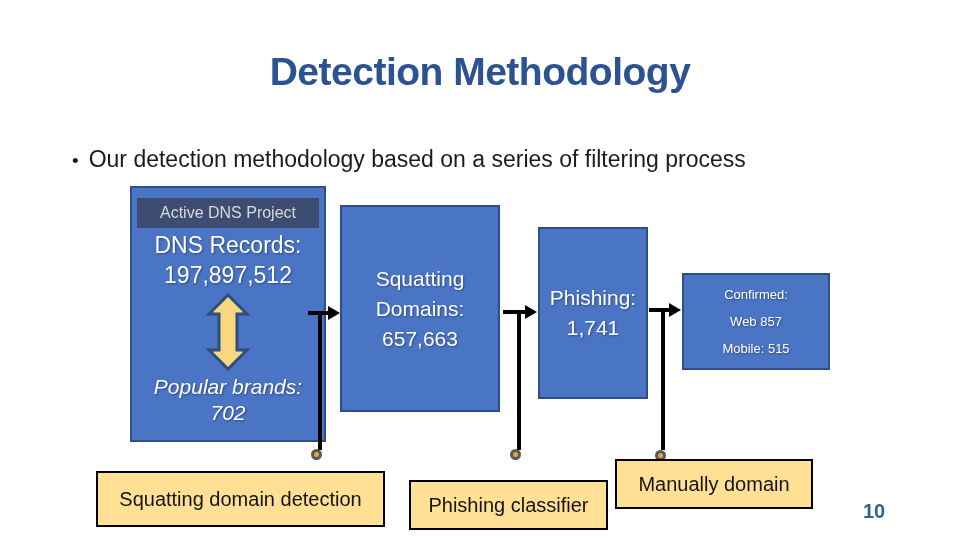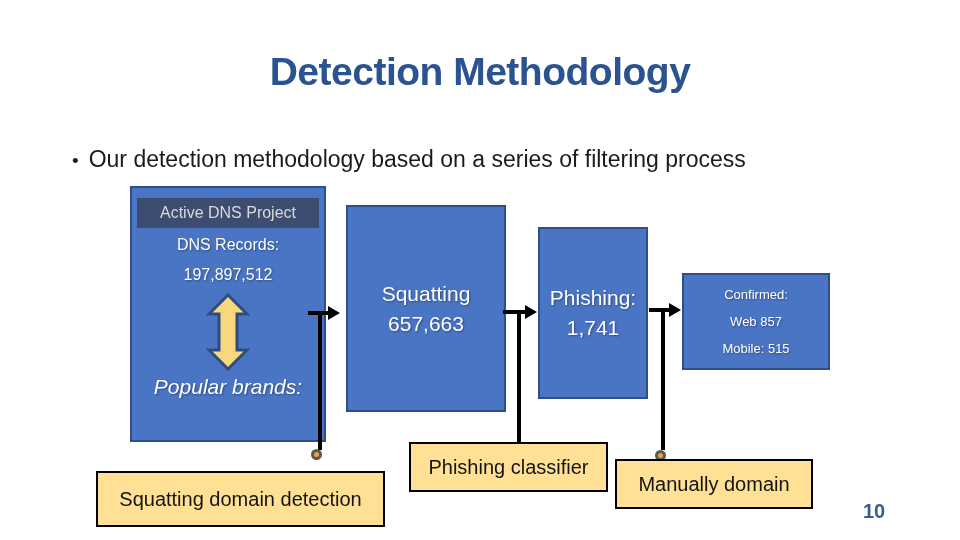--- a/index.html
+++ b/index.html
@@ -46,36 +46,36 @@
     margin: 10px 5px 2px 5px;
     height: 30px; line-height: 30px;
     background: var(--header-fill, #3D4D72);
     color: var(--header-text, #D9D9D9);
     font-size: 16px;
   }
   .box-text {
     color: var(--box-text, #ffffff);
     text-shadow: 1px 1px 2px rgba(0,0,0,0.35);
   }
-  .src-box .lg { font-size: 16px; line-height: 30px; }
+  .src-box .lg { font-size: 23px; line-height: 30px; }
   .src-box .md { font-size: 21px; line-height: 26px; font-style: italic; }
   .dbl-arrow { display: block; margin: 3px auto 3px auto; }
 
   
   .stage-box {
     position: absolute;
     background: var(--box-blue-fill, #4A74C4);
     border: 2px solid var(--box-blue-border, #2D4E86);
     display: flex;
     flex-direction: column;
     align-items: center;
     justify-content: center;
     text-align: center;
   }
-  .stage-squatting { left: 340px; top: 205px; width: 160px; height: 207px; margin-left: 6px; }
+  .stage-squatting { left: 340px; top: 205px; width: 160px; height: 207px; }
   .stage-phishing  { left: 538px; top: 227px; width: 110px; height: 172px; }
   .stage-confirmed { left: 682px; top: 273px; width: 148px; height:  97px; }
   .stage-box .box-text { font-size: 21px; line-height: 30px; }
   .stage-confirmed .box-text { font-size: 13px; line-height: 27px; }
 
   
   .hline { position: absolute; height: 4px; background: var(--connector, #000); }
   .vline { position: absolute; width: 4px;  background: var(--connector, #000); }
   .ahead {
     position: absolute; width: 0; height: 0;
@@ -110,21 +110,21 @@
     background: var(--process-fill, #FFE094);
     border: 2px solid var(--process-border, #000000);
     display: flex;
     align-items: center;
     justify-content: center;
     font-size: 20px;
     color: #141414;
     white-space: nowrap;
   }
   .proc-1 { left: 96px; top: 459px; width: 289px; height: 56px; margin-top: 12px; }
-  .proc-2 { left: 409px; top: 442px; width: 199px; height: 50px; }
+  .proc-2 { left: 409px; top: 480px; width: 199px; height: 50px; }
   .proc-3 { left: 615px; top: 459px; width: 198px; height: 50px; }
 
   .page-num {
     position: absolute;
     left: 863px; top: 500px;
     font-size: 20px;
     font-weight: 700;
     color: var(--page-number, #35618E);
   }
 </style>
@@ -140,24 +140,26 @@
   </div>
 
   <div class="src-box">
     <div class="src-header">Active DNS Project</div>
     <div class="box-text lg">DNS Records:</div>
     <div class="box-text lg">197,897,512</div>
     <svg class="dbl-arrow" width="44" height="78" viewBox="0 0 44 78">
       <polygon points="22,2 41,21 31,21 31,57 41,57 22,76 3,57 13,57 13,21 3,21" style="fill:var(--double-arrow-fill,#F9D77E); stroke:var(--double-arrow-stroke,#2E4D7B); stroke-width:3;"></polygon>
     </svg>
     <div class="box-text md">Popular brands:</div>
+    <div class="box-text md">702</div>
   </div>
 
   <div class="stage-box stage-squatting">
     <div class="box-text">Squatting</div>
+    <div class="box-text">Domains:</div>
     <div class="box-text">657,663</div>
   </div>
 
   <div class="stage-box stage-phishing">
     <div class="box-text">Phishing:</div>
     <div class="box-text">1,741</div>
   </div>
 
   <div class="stage-box stage-confirmed">
     <div class="box-text">Confirmed:</div>

